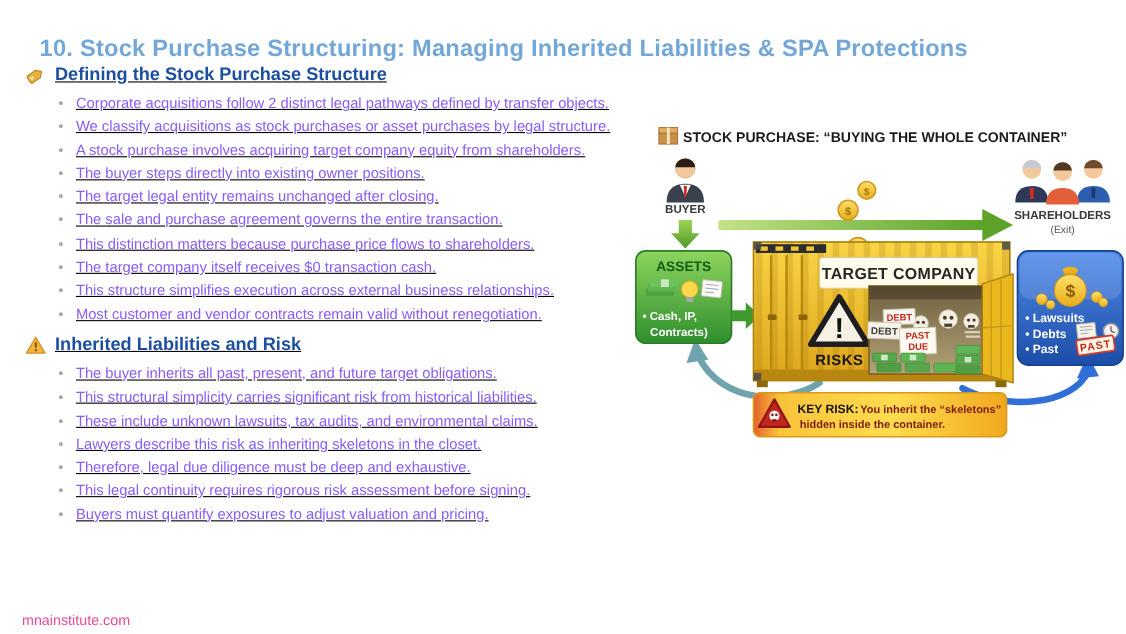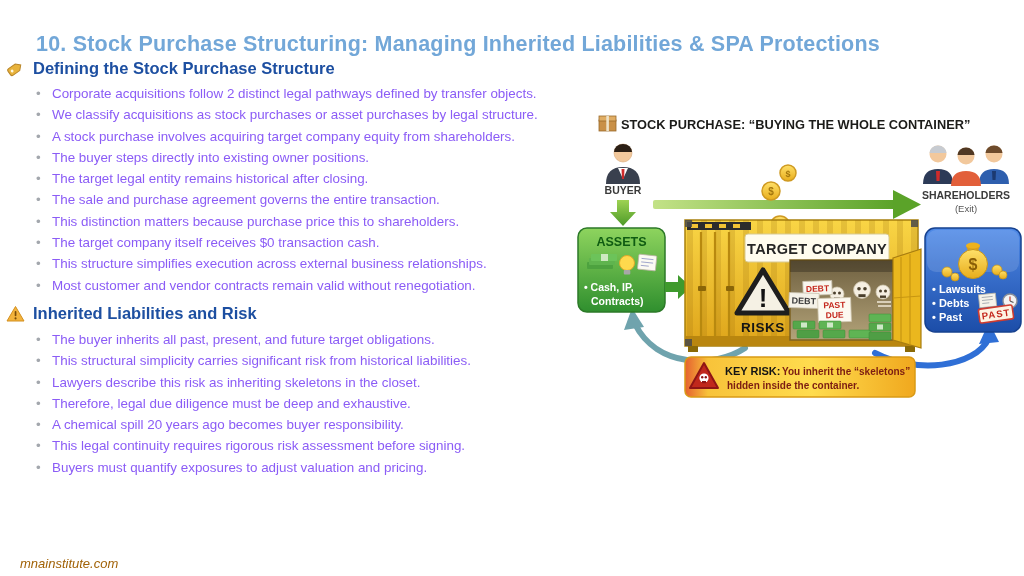--- a/index.html
+++ b/index.html
@@ -7,34 +7,34 @@
     width:1024px; height:576px; background:#ffffff; overflow:hidden; position:relative;
     font-family:"Liberation Sans", sans-serif;
   }
   .slide { position:absolute; inset:0; }
   .title {
     position:absolute; left:36px; top:16px; width:990px;
     font-size:21.5px; font-weight:700; color:#72a7d8; letter-spacing:0.2px;
     white-space:nowrap;
     margin-top:16px;
   }
-  .left-col { position:absolute; left:4px; top:52px; width:585px; }
+  .left-col { position:absolute; left:21px; top:52px; width:585px;text-decoration:underline; }
   .sec-head { display:flex; align-items:center; gap:8px; margin:4px 0 2px 2px; height:24px; }
   .sec-head svg { flex:0 0 auto; }
   .sec-title { font-size:16.5px; font-weight:700; color:#1d4fa1; }
   ul.bullets { list-style:none; margin:3px 0 6px 0; padding:0 0 0 48px; }
   ul.bullets li {
     font-size:13.4px; line-height:21.3px; color:#8b5cf6; white-space:nowrap;
   }
   ul.bullets li::before {
     content:"•"; color:#a3a7ad; display:inline-block; width:16px; margin-left:-16px;
   }
   .footer {
-    position:absolute; left:20px; bottom:5px; font-size:13px; font-style:italic;
-    color:#a16207; cursor:pointer;
+    position:absolute; left:20px; bottom:5px; font-size:13px; 
+    color:#ec4899; cursor:pointer;
   }
   .diagram { position:absolute; left:575px; top:108px; }
   svg text { font-family:"Liberation Sans", sans-serif; }
 </style>
 </head>
 <body>
 
 <div class="slide">
 
   <div class="title">10. Stock Purchase Structuring: Managing Inherited Liabilities &amp; SPA Protections</div>
@@ -49,44 +49,44 @@
             <circle cx="5.5" cy="10" r="1.4" fill="#fff7e0"></circle>
           </g>
         </svg>
         <span class="sec-title">Defining the Stock Purchase Structure</span>
       </div>
       <ul class="bullets">
         <li>Corporate acquisitions follow 2 distinct legal pathways defined by transfer objects.</li>
         <li>We classify acquisitions as stock purchases or asset purchases by legal structure.</li>
         <li>A stock purchase involves acquiring target company equity from shareholders.</li>
         <li>The buyer steps directly into existing owner positions.</li>
-        <li>The target legal entity remains historical after closing.</li>
+        <li>The target legal entity remains unchanged after closing.</li>
         <li>The sale and purchase agreement governs the entire transaction.</li>
-        <li>This distinction matters because purchase price this to shareholders.</li>
+        <li>This distinction matters because purchase price flows to shareholders.</li>
         <li>The target company itself receives $0 transaction cash.</li>
         <li>This structure simplifies execution across external business relationships.</li>
         <li>Most customer and vendor contracts remain valid without renegotiation.</li>
       </ul>
     </div>
 
     <div class="section">
       <div class="sec-head">
         <svg width="19" height="18" viewBox="0 0 19 18">
           <path d="M9.5,1.5 L18,16 H1 Z" fill="#f3b33c" stroke="#d38f1f" stroke-width="1" stroke-linejoin="round"></path>
           <rect x="8.7" y="6" width="1.7" height="5.2" rx="0.8" fill="#7a4c08"></rect>
           <circle cx="9.55" cy="13.4" r="1.05" fill="#7a4c08"></circle>
         </svg>
         <span class="sec-title">Inherited Liabilities and Risk</span>
       </div>
       <ul class="bullets">
         <li>The buyer inherits all past, present, and future target obligations.</li>
         <li>This structural simplicity carries significant risk from historical liabilities.</li>
+        <li>These include unknown lawsuits, tax audits, and environmental claims.</li>
         <li>Lawyers describe this risk as inheriting skeletons in the closet.</li>
         <li>Therefore, legal due diligence must be deep and exhaustive.</li>
-        <li>A chemical spill 20 years ago becomes buyer responsibility.</li>
         <li>This legal continuity requires rigorous risk assessment before signing.</li>
         <li>Buyers must quantify exposures to adjust valuation and pricing.</li>
       </ul>
     </div>
 
   </div>
 
   <div class="footer">mnainstitute.com</div>
 
   <svg class="diagram" width="449" height="300" viewBox="0 0 449 300">

